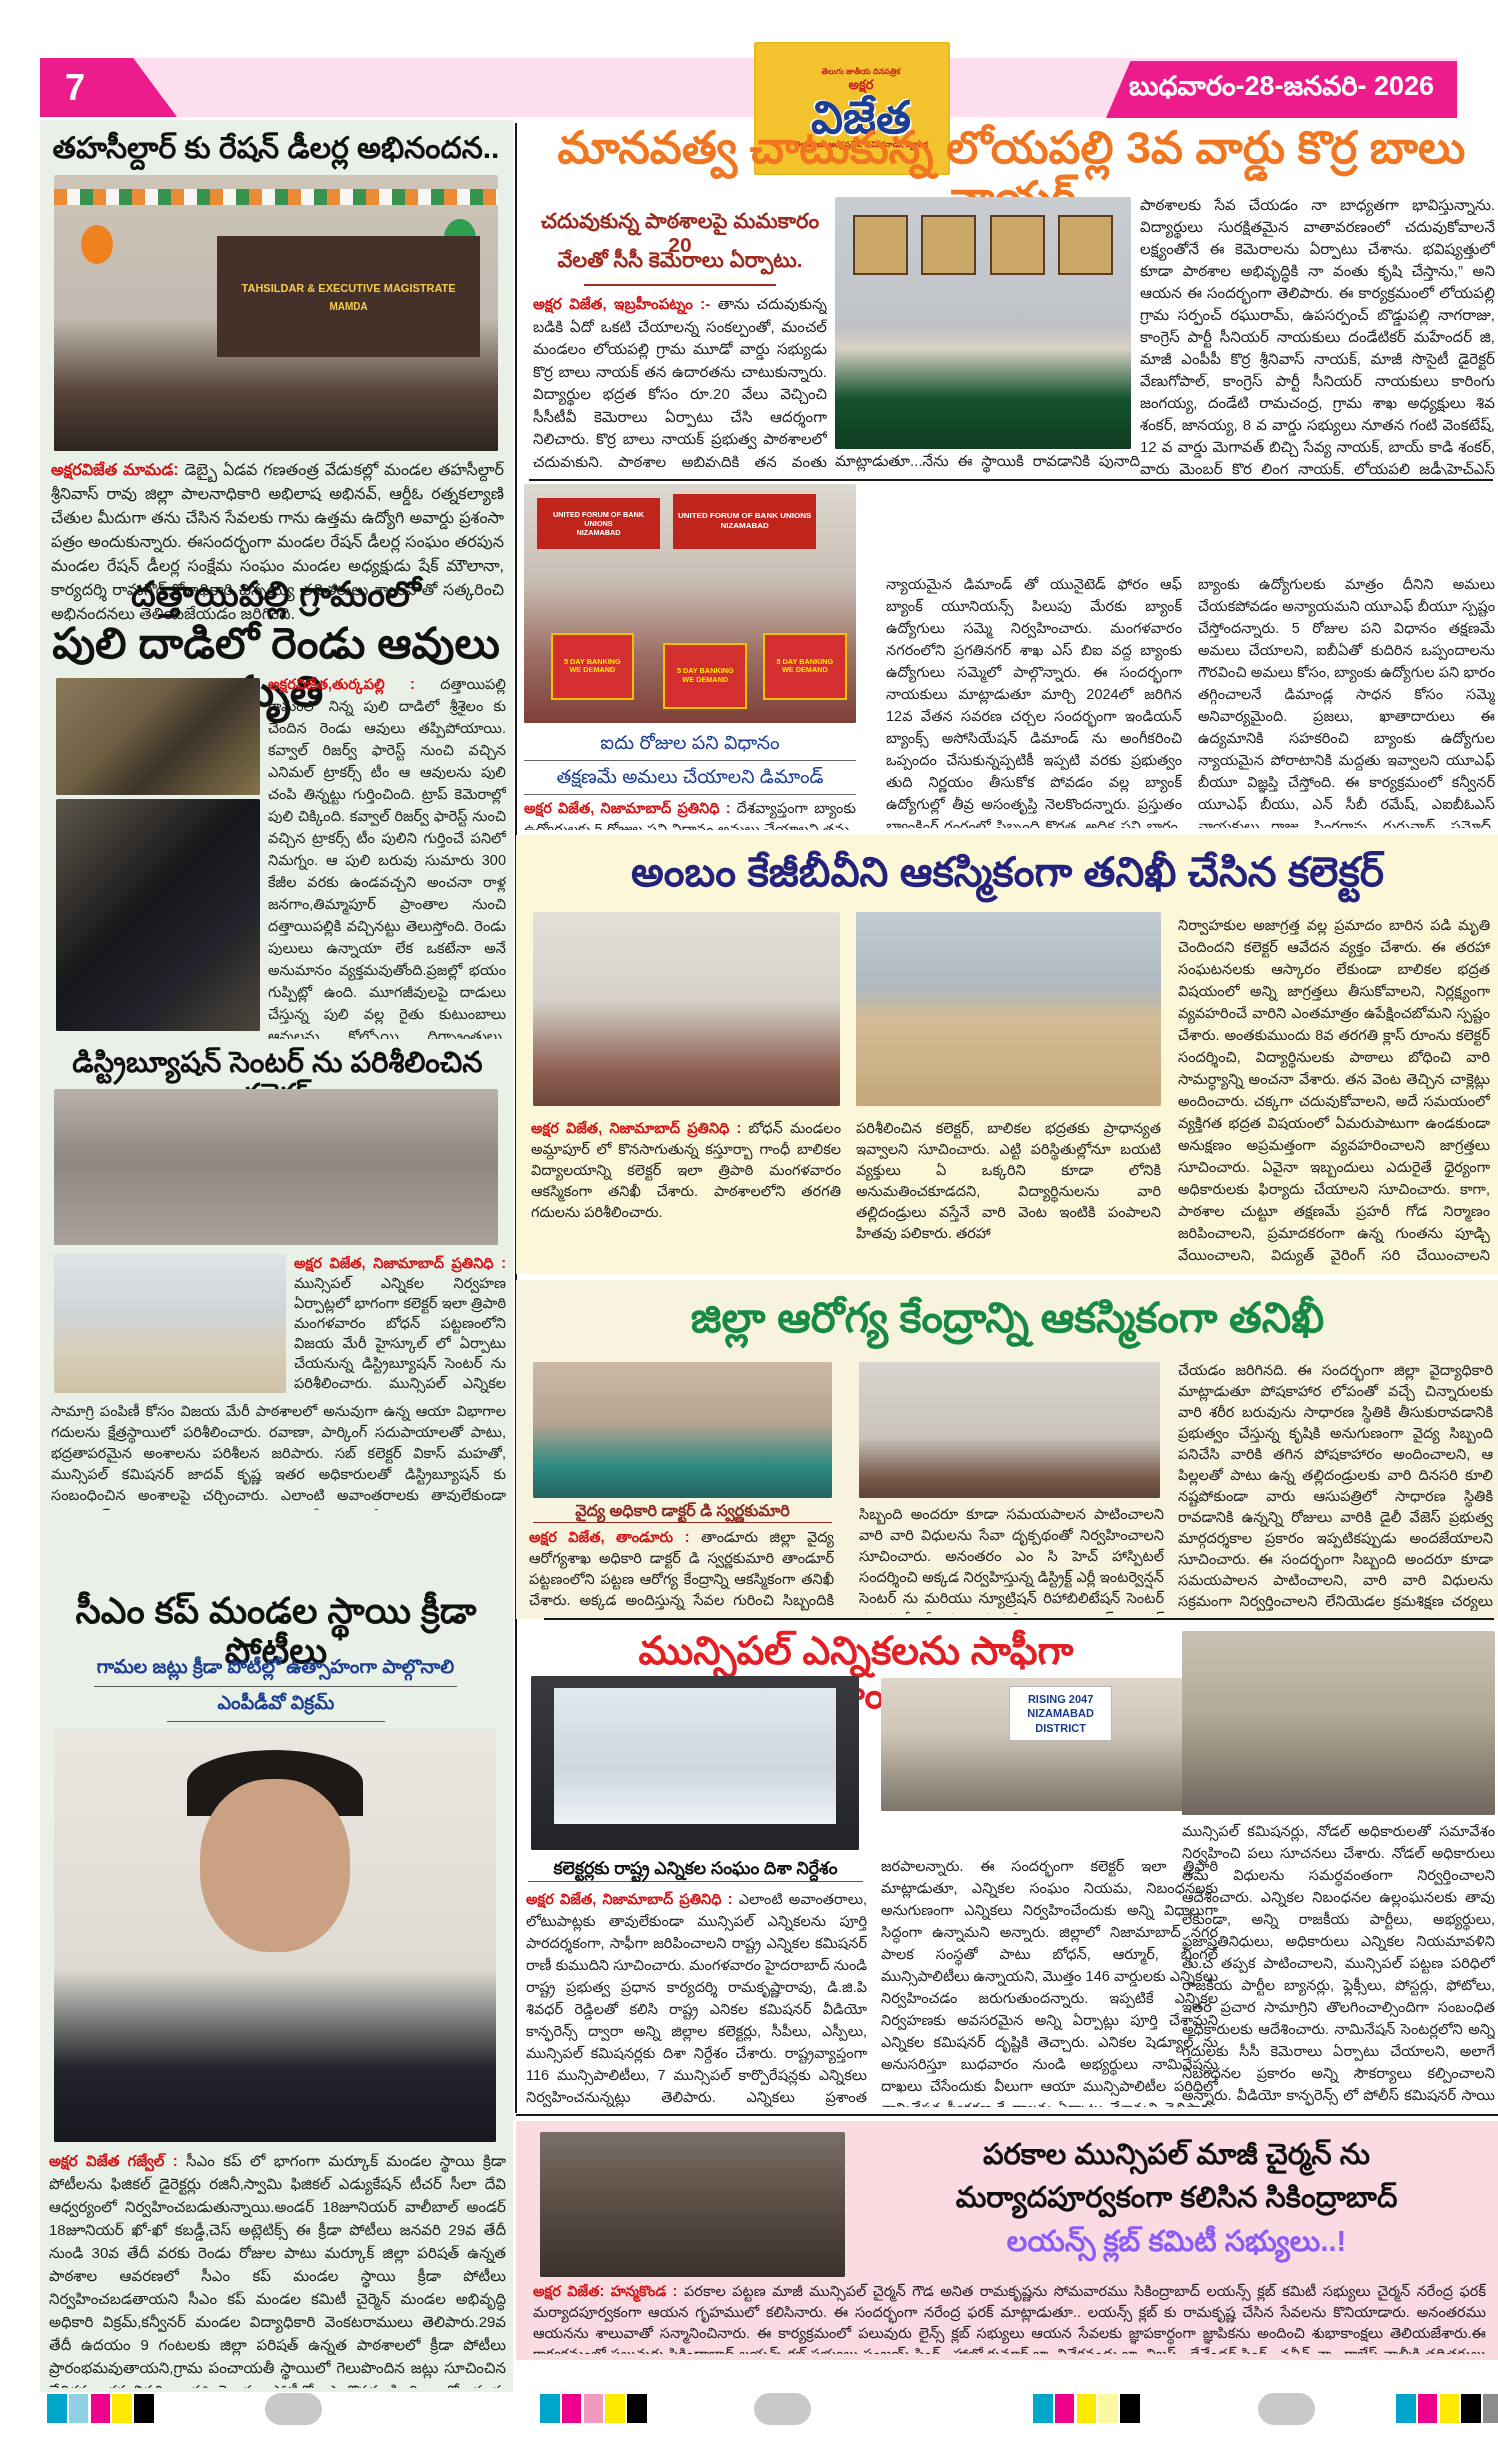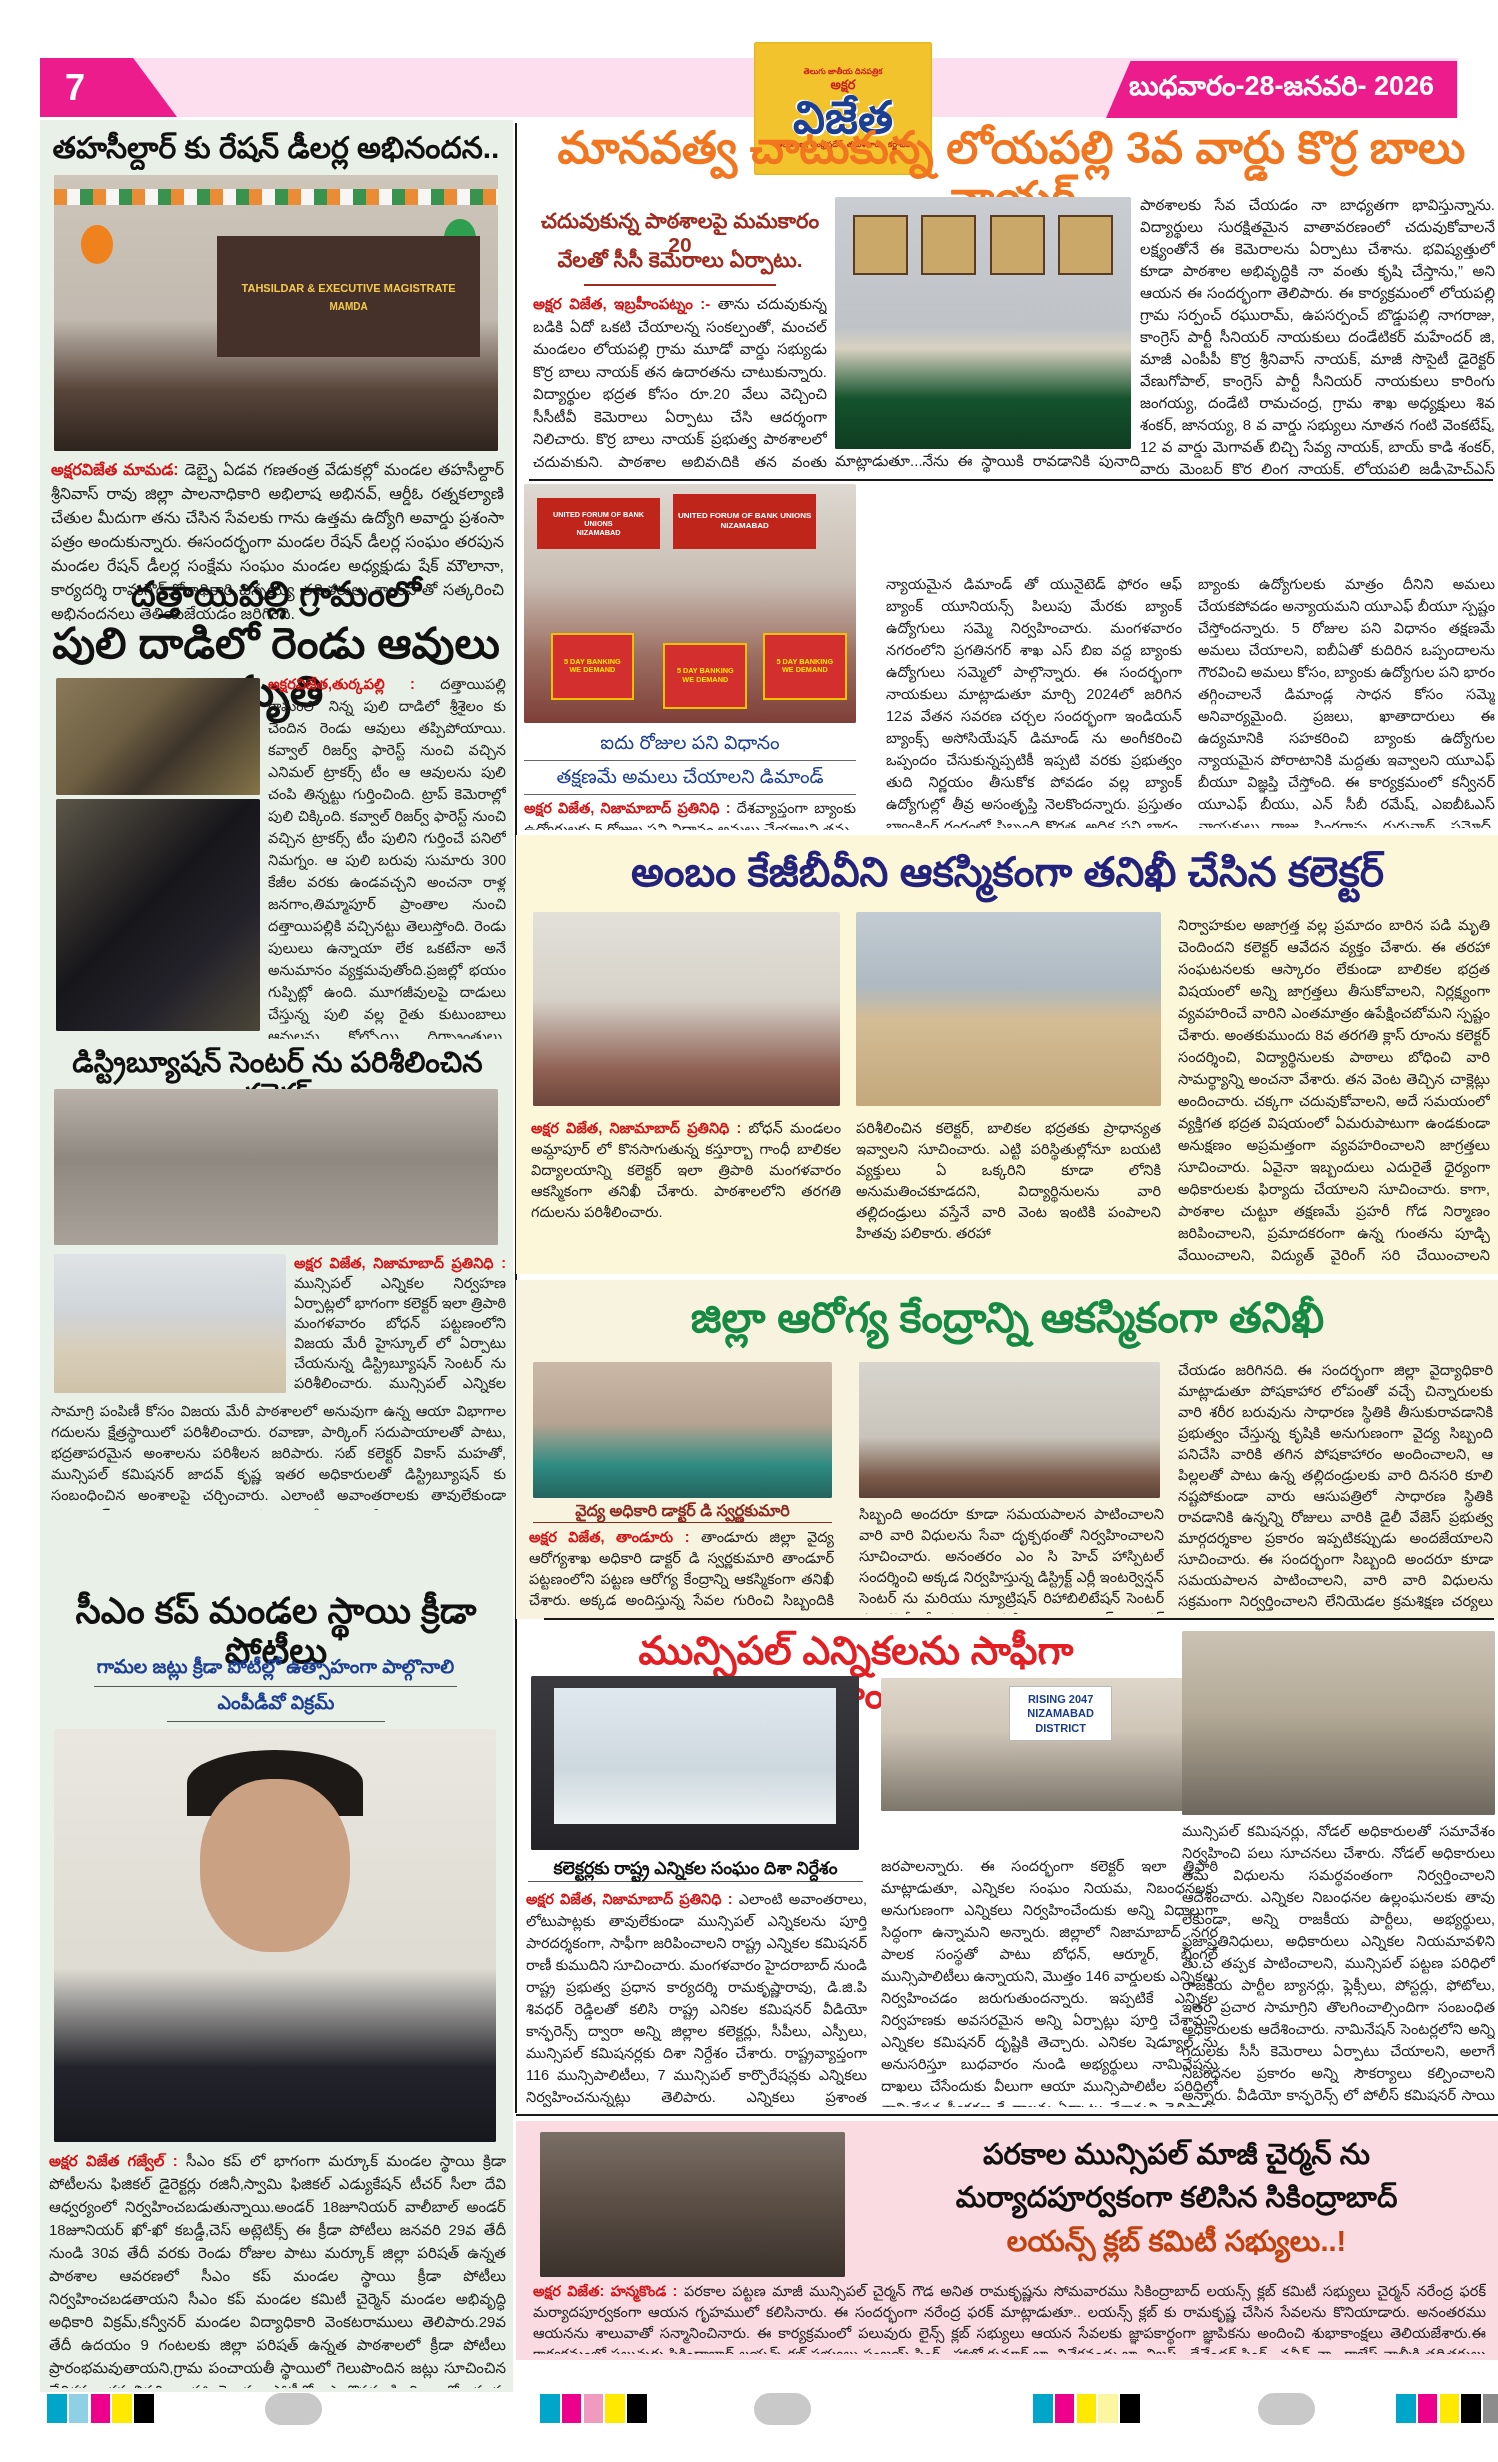--- a/index.html
+++ b/index.html
@@ -8,21 +8,21 @@
   .photo{position:absolute;overflow:hidden;border-radius:1.5px;}
   .hl{font-weight:bold;text-align:center;line-height:1.12;}
   .bt{color:#1c1c1c;text-align:justify;overflow:hidden;}
   .dl{color:#d31414;font-weight:bold;}
   .rule{position:absolute;background:#1a1a1a;}
   .mint{background:#e9f0e7;}
   
   .hdr-strip{background:#fcdeee;}
   .pgnum{background:#ec1c8d;color:#fff;font-weight:bold;font-size:36px;display:flex;align-items:center;padding-left:25px;clip-path:polygon(0 0,68% 0,100% 100%,0 100%);}
   .datebox{background:#ec1c8d;color:#fff;font-weight:bold;font-size:27px;display:flex;align-items:center;justify-content:center;clip-path:polygon(7% 0,100% 0,100% 100%,0 100%);}
-  .masthead{background:#f3c32e;border-radius:2.9px;display:flex;flex-direction:column;align-items:center;justify-content:center;text-align:right;box-shadow:0 0 0 1.5px #e8b71f inset;}
+  .masthead{background:#f3c32e;border-radius:2.9px;display:flex;flex-direction:column;align-items:center;justify-content:center;text-align:right;box-shadow:0 0 0 1.5px #e8b71f inset;padding-left:18px;}
   .m-small{color:#c81e1e;font-size:8px;font-weight:bold;line-height:1.3;}
   .m-pre{color:#c81e1e;font-size:13px;font-weight:bold;}
   .m-title{color:#1c3f94;font-size:45px;font-weight:bold;line-height:1;text-shadow:1.5px 1.5px 0 #ffffff,-1.5px -1.5px 0 #ffffff;}
   
   .ph-tahsildar{background:linear-gradient(180deg,#cdc5b8 0%,#c2bab0 52%,#58453a 78%,#2e241e 100%);}
   .ph-loyapalli{background:linear-gradient(180deg,#c9cdd1 0%,#bfc3c7 52%,#d9d2c2 60%,#14532d 80%,#0f3d22 100%);}
   .ph-bank{background:linear-gradient(180deg,#ddd8d0 0%,#c9beb4 40%,#9c6e62 72%,#7e3f38 100%);}
   .ph-class{background:linear-gradient(180deg,#e3e0da 0%,#d6d2c9 45%,#8e5f52 82%,#6e463c 100%);}
   .ph-ground{background:linear-gradient(180deg,#c3ccd3 0%,#aeb9c1 38%,#d3bc95 55%,#c4a87c 100%);}
   .ph-cow1{background:linear-gradient(135deg,#8a7a5a 0%,#6e5f43 38%,#3c332a 60%,#857549 100%);}
@@ -215,21 +215,21 @@
     <span>ఎలాంటి అవాంతరాలు, లోటుపాట్లకు తావులేకుండా మున్సిపల్ ఎన్నికలను పూర్తి పారదర్శకంగా, సాఫీగా జరిపించాలని రాష్ట్ర ఎన్నికల కమిషనర్ రాణీ కుముదిని సూచించారు. మంగళవారం హైదరాబాద్ నుండి రాష్ట్ర ప్రభుత్వ ప్రధాన కార్యదర్శి రామకృష్ణారావు, డి.జి.పి శివధర్ రెడ్డిలతో కలిసి రాష్ట్ర ఎనికల కమిషనర్ వీడియో కాన్ఫరెన్స్ ద్వారా అన్ని జిల్లాల కలెక్టర్లు, సీపీలు, ఎస్పీలు, మున్సిపల్ కమిషనర్లకు దిశా నిర్దేశం చేశారు. రాష్ట్రవ్యాప్తంగా 116 మున్సిపాలిటీలు, 7 మున్సిపల్ కార్పొరేషన్లకు ఎన్నికలు నిర్వహించనున్నట్లు తెలిపారు. ఎన్నికలు ప్రశాంత వాతావరణంలో సజావుగా జరిగేలా కట్టుదిట్టంగా వ్యవహరించాలని సూచించారు. ఎన్నికల షెడ్యూల్ విడుదలైనందున ఎన్నికల ప్రవర్తనా నియమావళి పక్కాగా అమలయ్యేలా పర్యవేక్షణ</span>
   </p>
   <p class="abs bt" style="left:881px;top:1855px;width:337px;height:252px;font-size:14.5px;line-height:22px;margin:0;">జరపాలన్నారు. ఈ సందర్భంగా కలెక్టర్ ఇలా త్రిపాఠి మాట్లాడుతూ, ఎన్నికల సంఘం నియమ, నిబంధనలకు అనుగుణంగా ఎన్నికలు నిర్వహించేందుకు అన్ని విధాలుగా సిద్ధంగా ఉన్నామని అన్నారు. జిల్లాలో నిజామాబాద్ నగర పాలక సంస్థతో పాటు బోధన్, ఆర్మూర్, భీంగల్ మున్సిపాలిటీలు ఉన్నాయని, మొత్తం 146 వార్డులకు ఎన్నికలు నిర్వహించడం జరుగుతుందన్నారు. ఇప్పటికే ఎన్నికల నిర్వహణకు అవసరమైన అన్ని ఏర్పాట్లు పూర్తి చేశామని ఎన్నికల కమిషనర్ దృష్టికి తెచ్చారు. ఎనికల షెడ్యూల్ ను అనుసరిస్తూ బుధవారం నుండి అభ్యర్థులు నామినేషన్లు దాఖలు చేసేందుకు వీలుగా ఆయా మున్సిపాలిటీల పరిధిలో నామినేషన్ల స్వీకరణ కేంద్రాలను ఏర్పాటు చేశామని తెలిపారు. నిజామాబాద్ నగరం, బోధన్ పట్టణాలలో ఎన్నికల భద్రత విషయంతో మరిన్ని జాగ్రత్తలు తీసుకుంటున్నామని, అన్ని పోలింగ్ కేంద్రాలలో వెబ్ క్యాస్టింగ్ జరిపిస్తామని అన్నారు. వీడియో కాన్ఫరెన్స్ అనంతరం కలెక్టర్</p>
   <p class="abs bt" style="left:1182px;top:1820px;width:313px;height:287px;font-size:14.5px;line-height:22px;margin:0;">మున్సిపల్ కమిషనర్లు, నోడల్ అధికారులతో సమావేశం నిర్వహించి పలు సూచనలు చేశారు. నోడల్ అధికారులు తమ విధులను సమర్థవంతంగా నిర్వర్తించాలని ఆదేశించారు. ఎన్నికల నిబంధనల ఉల్లంఘనలకు తావు లేకుండా, అన్ని రాజకీయ పార్టీలు, అభ్యర్థులు, ప్రజాప్రతినిధులు, అధికారులు ఎన్నికల నియమావళిని తు.చ తప్పక పాటించాలని, మున్సిపల్ పట్టణ పరిధిలో రాజకీయ పార్టీల బ్యానర్లు, ఫ్లెక్సీలు, పోస్టర్లు, ఫోటోలు, ఇతర ప్రచార సామాగ్రిని తొలగించాల్సిందిగా సంబంధిత అధికారులకు ఆదేశించారు. నామినేషన్ సెంటర్లలోని అన్ని గదులకు సీసీ కెమెరాలు ఏర్పాటు చేయాలని, అలాగే నిబంధనల ప్రకారం అన్ని సౌకర్యాలు కల్పించాలని అన్నారు. వీడియో కాన్ఫరెన్స్ లో పోలీస్ కమిషనర్ సాయి చైతన్య, అదనపు కలెక్టర్లు అంకిత్, కిరణ్ కుమార్, కామారెడ్డి ఇంచార్జి అదనపు కలెక్టర్ మధుమోహన్, బోధన్, ఆర్మూర్, బాన్సువాడ సబ్ కలెక్టర్లు వికాస్ మహతో, అభిజ్ఞాన్ మాల్వియా, కిరణ్మయి, నిజామాబాద్ ఆర్డీఓ రాజేంద్రకుమార్, నగరపాలక సంస్థ కమిషనర్ దిలీప్ కుమార్, మున్సిపల్ కమిషనర్లు, సంబంధిత అధికారులు పాల్గొన్నారు.</p>
 
   <div class="rule" style="left:516px;top:2114px;width:982px;height:2.2px;"></div>
   <div class="abs" style="left:516px;top:2121px;width:982px;height:239px;background:#fadbe2;"></div>
   <div class="photo ph-lions" style="left:540px;top:2132px;width:305px;height:145px;"></div>
   <div class="abs hl" style="left:870px;top:2138px;width:613px;height:39px;font-size:29px;color:#111;">పరకాల మున్సిపల్ మాజీ చైర్మన్ ను</div>
   <div class="abs hl" style="left:870px;top:2181px;width:613px;height:39px;font-size:29px;color:#111;">మర్యాదపూర్వకంగా కలిసిన సికింద్రాబాద్</div>
-  <div class="abs hl" style="left:870px;top:2225px;width:613px;height:39px;font-size:29px;color:#c2410c;">లయన్స్ క్లబ్ కమిటీ సభ్యులు..!</div>
+  <div class="abs hl" style="left:870px;top:2225px;width:613px;height:39px;font-size:29px;color:#8b5cf6;">లయన్స్ క్లబ్ కమిటీ సభ్యులు..!</div>
   <p class="abs bt" style="left:533px;top:2281px;width:953px;height:73px;font-size:14.5px;line-height:21px;margin:0;">
     <span class="dl">అక్షర విజేత: హన్మకొండ :</span>
     <span>పరకాల పట్టణ మాజీ మున్సిపల్ చైర్మన్ గౌడ అనిత రామకృష్ణను సోమవారము సికింద్రాబాద్ లయన్స్ క్లబ్ కమిటీ సభ్యులు చైర్మన్ నరేంద్ర ఫరక్ మర్యాదపూర్వకంగా ఆయన గృహములో కలిసినారు. ఈ సందర్భంగా నరేంద్ర ఫరక్ మాట్లాడుతూ.. లయన్స్ క్లబ్ కు రామకృష్ణ చేసిన సేవలను కొనియాడారు. అనంతరము ఆయనను శాలువాతో సన్మానించినారు. ఈ కార్యక్రమంలో పలువురు లైన్స్ క్లబ్ సభ్యులు ఆయన సేవలకు జ్ఞాపకార్థంగా జ్ఞాపికను అందించి శుభాకాంక్షలు తెలియజేశారు.ఈ కార్యక్రమంలో పలువురు సికింద్రాబాద్ లయన్స్ క్లబ్ సభ్యులు సంజయ్ సింగ్ , హాలో కుమార్ జా, వివేకనందు జా, విజస్ , దేవేందర్ సింగ్ , నవీన్ చా , రాజేష్ వాల్మీకి తదితరులు పాల్గొన్నారు.</span>
   </p>
 
   <div class="reg-group" style="left:47px;top:2394px;">
       <div class="reg-bar" style="background: rgb(0, 166, 201);"></div>
       <div class="reg-bar" style="background: rgb(143, 208, 230);"></div>
       <div class="reg-bar" style="background: rgb(236, 0, 140);"></div>
       <div class="reg-bar" style="background: rgb(255, 233, 0);"></div>

